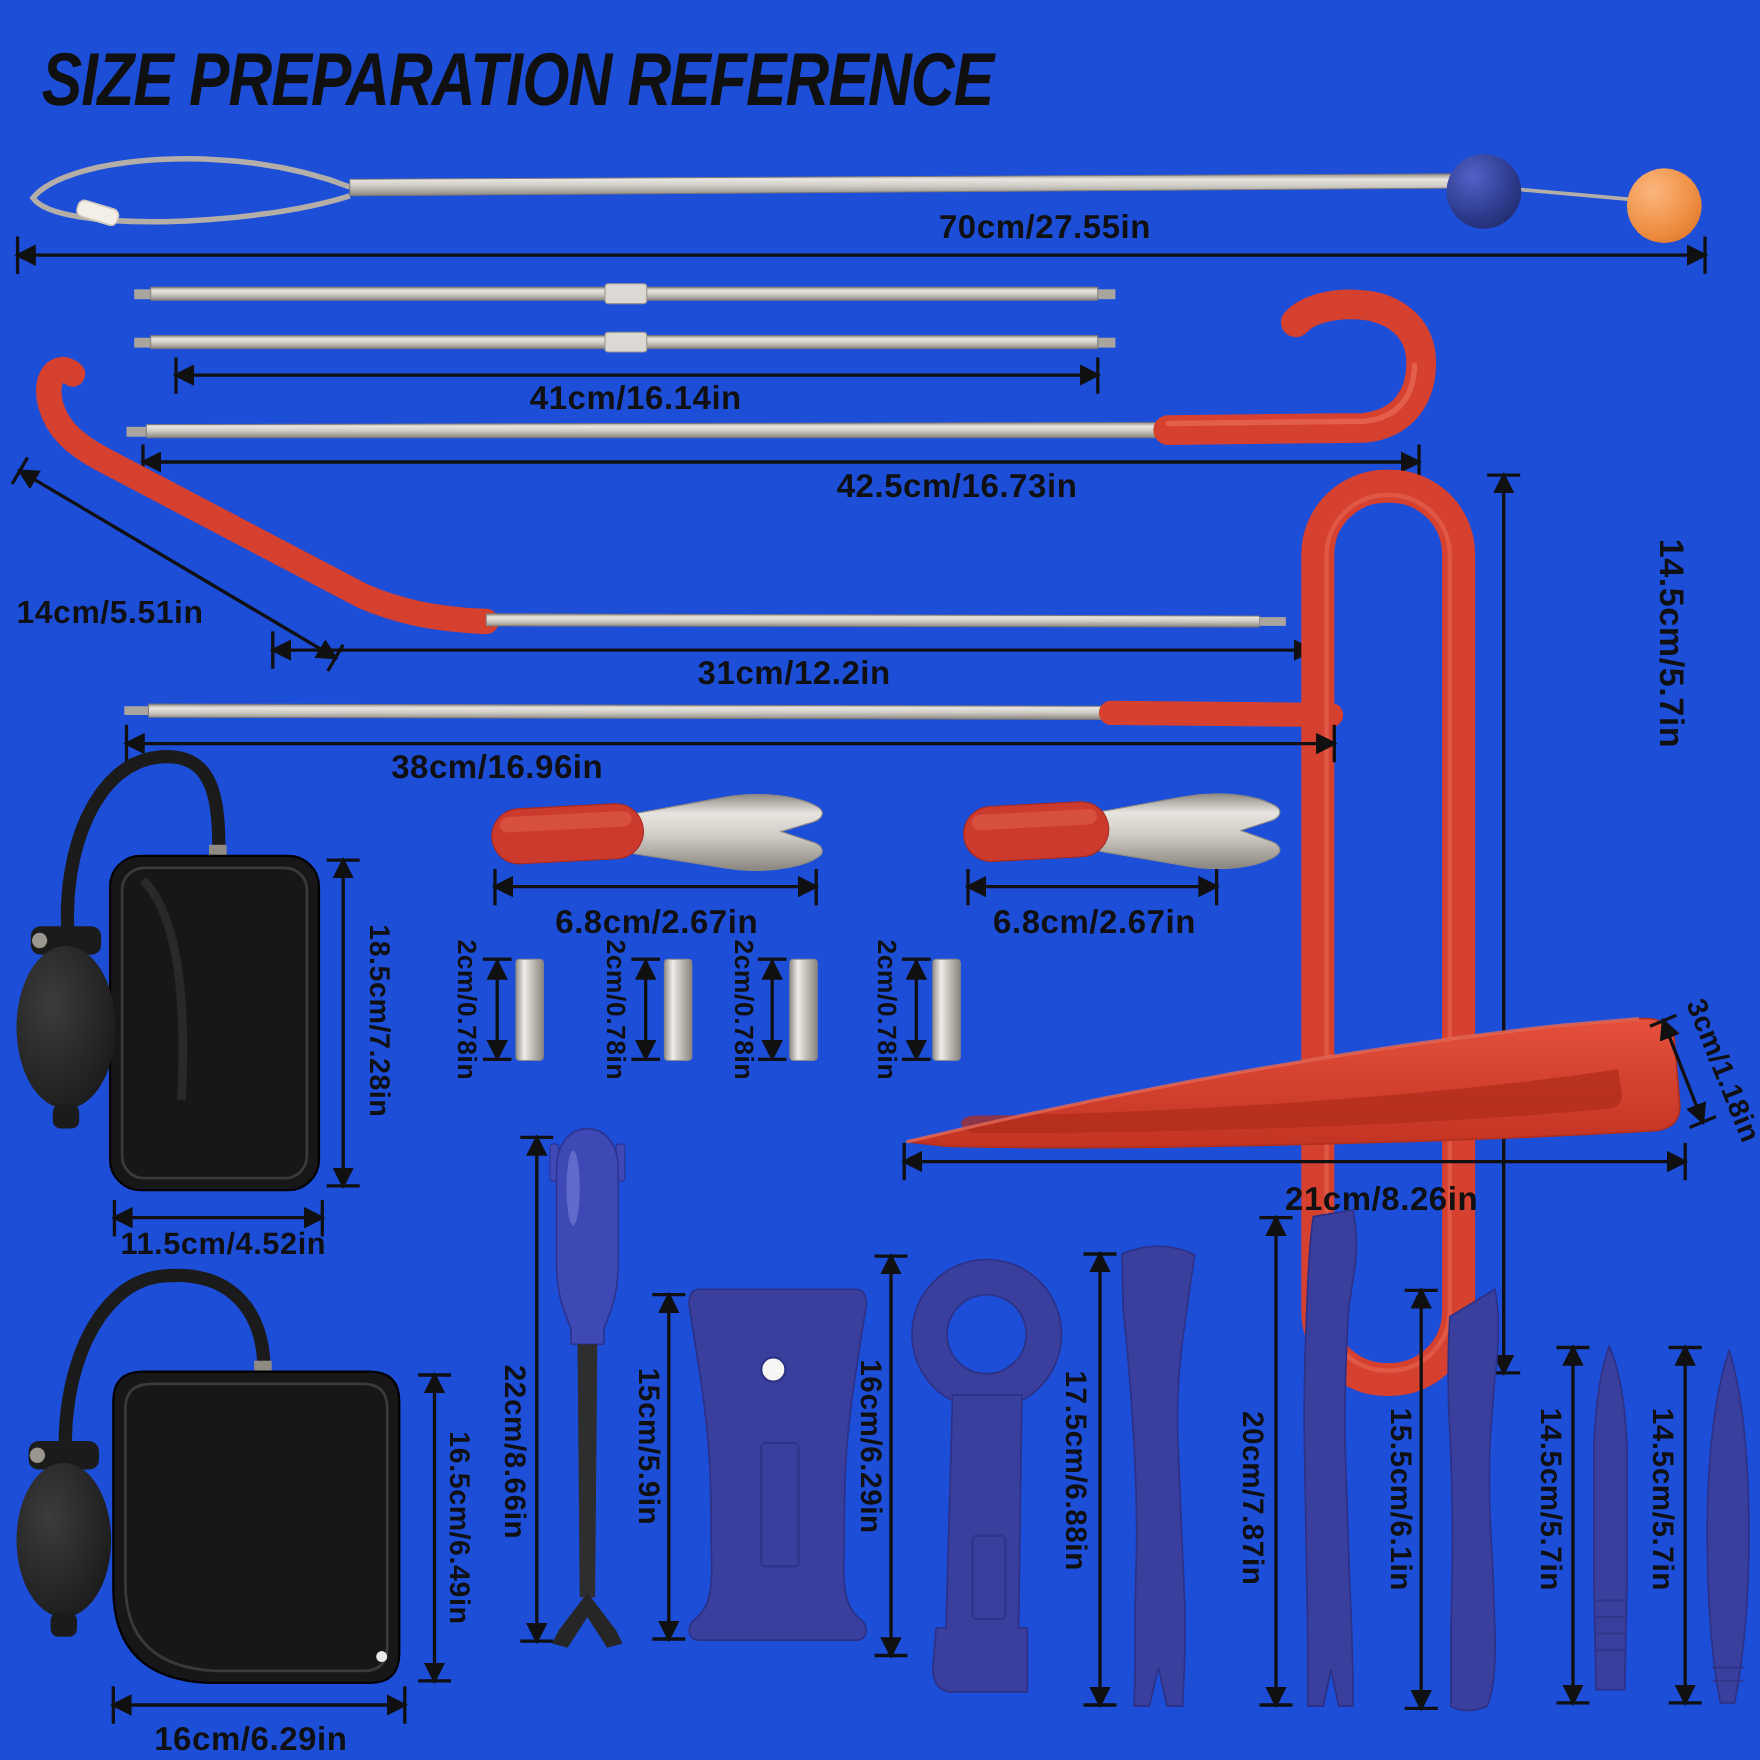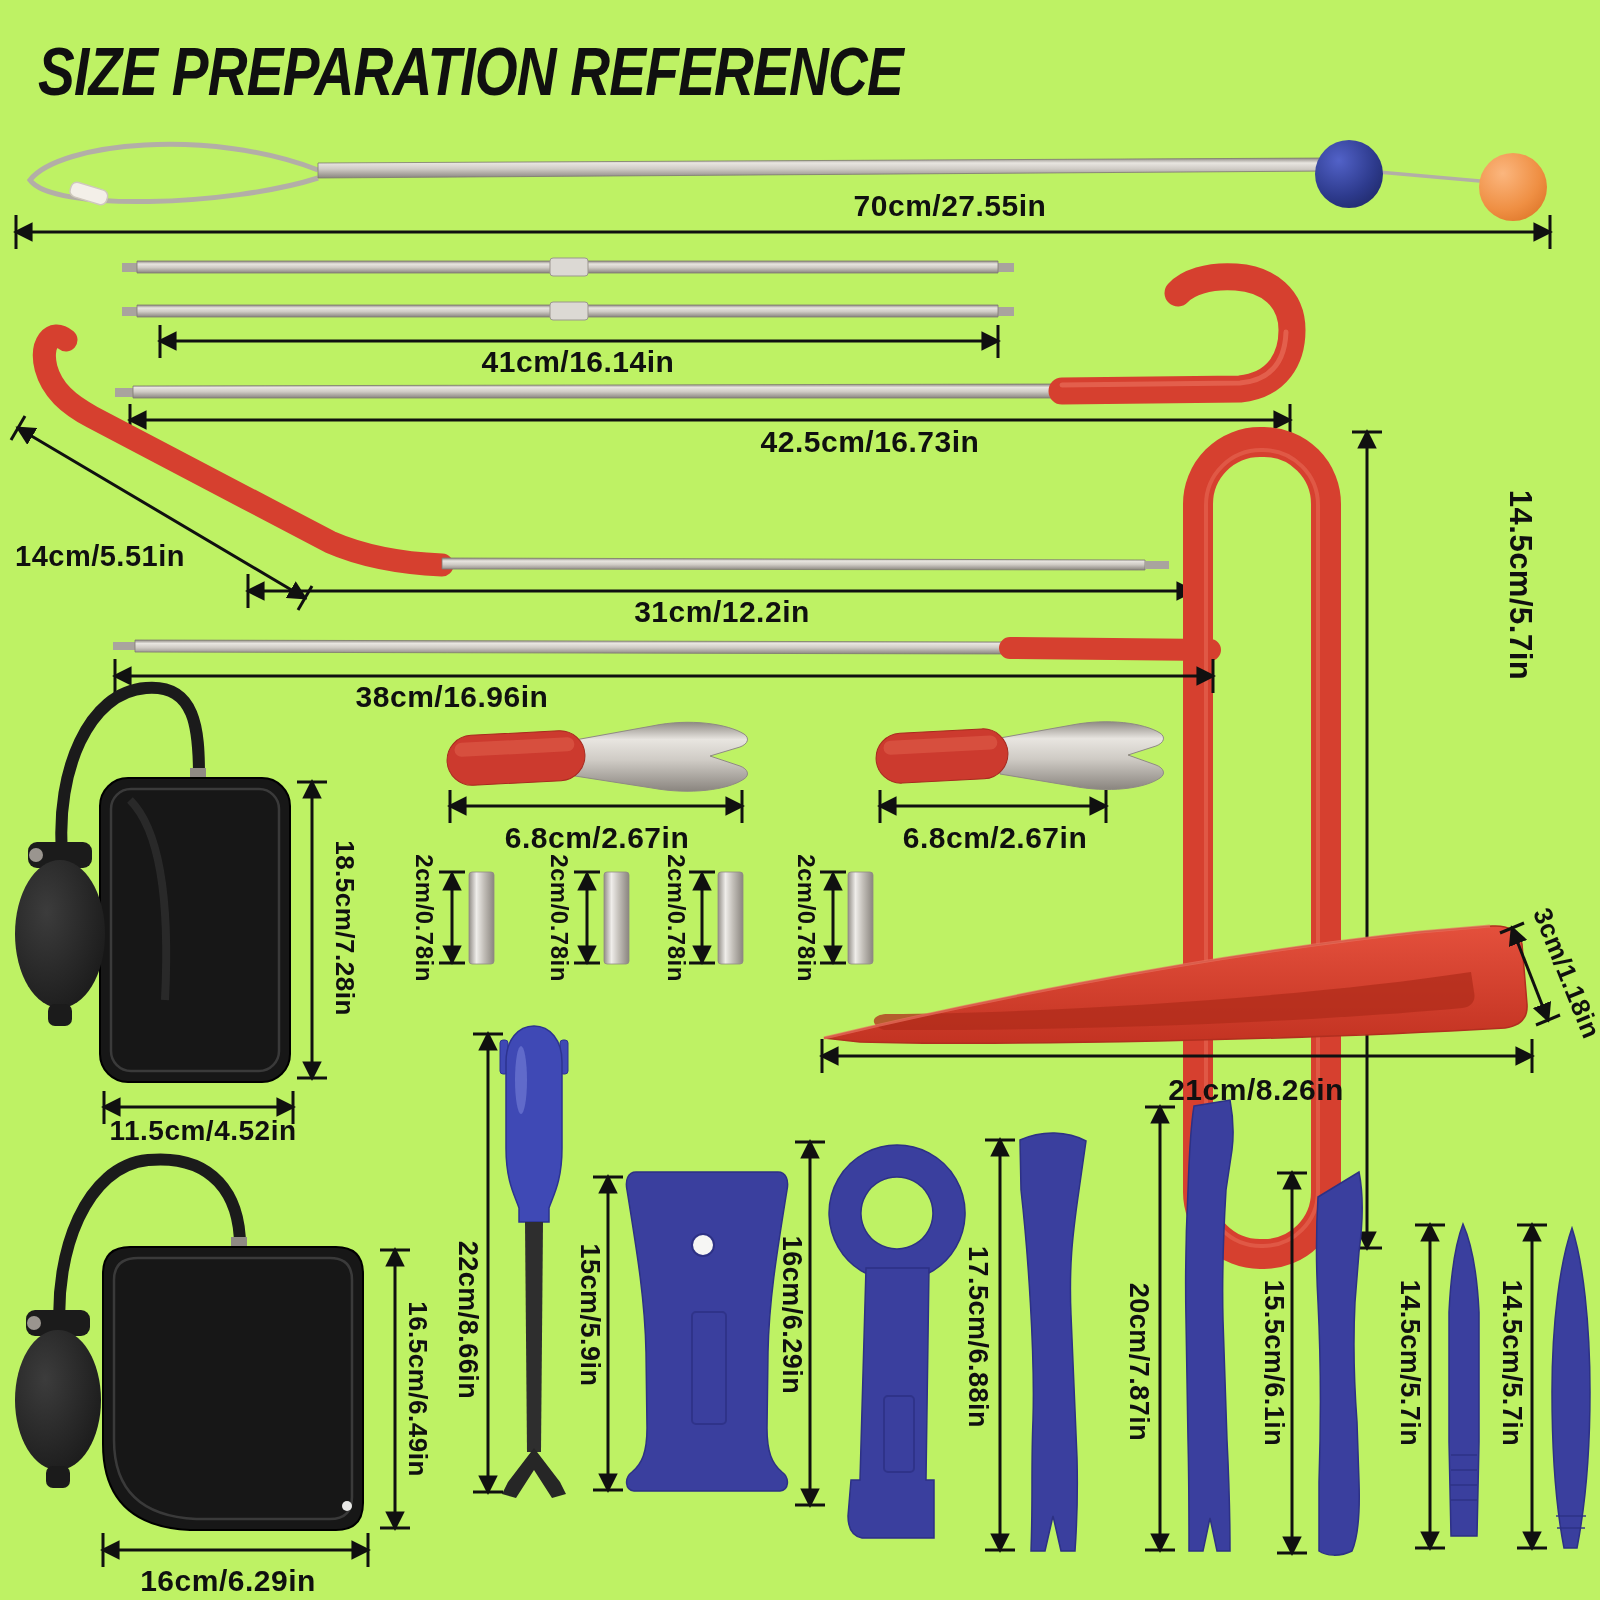--- a/index.html
+++ b/index.html
@@ -1,18 +1,18 @@
 <!DOCTYPE html>
 <html><head>
 <meta charset="utf-8">
 <style>
   html,body{margin:0;padding:0;background:#e8e8e6;}
   .canvas{
     position:relative;width:1600px;height:1600px;margin:0 auto;
-    background:#bef264;overflow:hidden;
+    background:#1d4ed8;overflow:hidden;
     font-family:"Liberation Sans", sans-serif;
   }
   svg{display:block}
   text{font-family:"Liberation Sans", sans-serif;fill:#101010;}
   .dim-label{font-weight:bold;letter-spacing:0.5px;}
   .title-text{font-weight:bold;font-style:italic;letter-spacing:-1px;}
 </style>
 </head>
 <body>
 

